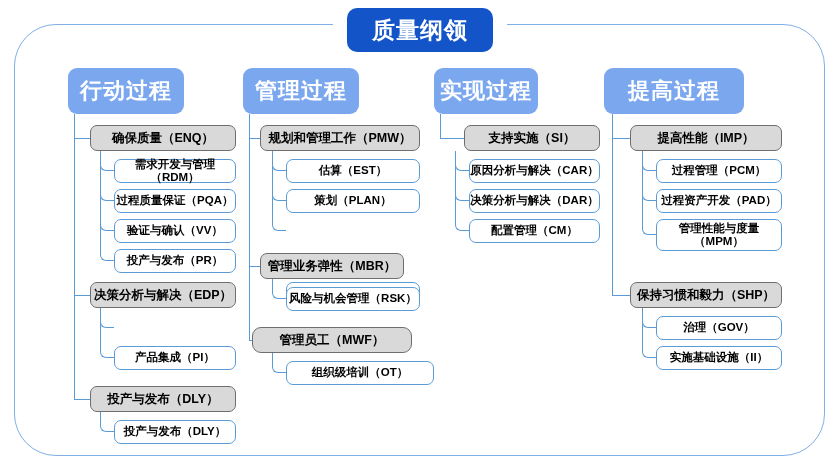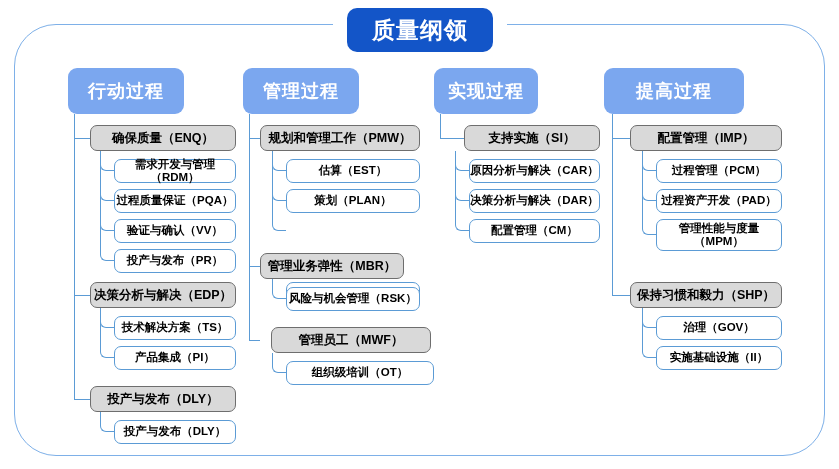--- a/index.html
+++ b/index.html
@@ -38,21 +38,21 @@
     letter-spacing:1px;
   }
 
   
   .colhead{
     position:absolute;
     height:46px;
     background:#7ba7ef;
     border-radius:9px;
     color:#ffffff;
-    font-size:18px;font-weight:bold;
+    font-size:22px;font-weight:bold;
     display:flex;align-items:center;justify-content:center;
     letter-spacing:1px;
   }
 
   
   .grp{
     position:absolute;
     height:26px;
     background:#d9d9d9;
     border:1.4px solid #6e6e6e;
@@ -116,21 +116,20 @@
   <div class="elbow" style="left:100px;top:151px;width:14px;height:80px;"></div>
   <div class="elbow" style="left:100px;top:151px;width:14px;height:110px;"></div>
   <div class="leaf" style="left:114px;top:159px;width:122px;">需求开发与管理（RDM）</div>
   <div class="leaf" style="left:114px;top:189px;width:122px;">过程质量保证（PQA）</div>
   <div class="leaf" style="left:114px;top:219px;width:122px;">验证与确认（VV）</div>
   <div class="leaf" style="left:114px;top:249px;width:122px;">投产与发布（PR）</div>
 
   <div class="grp" style="left:90px;top:282px;width:146px;">决策分析与解决（EDP）</div>
   <div class="elbow" style="left:100px;top:308px;width:14px;height:20px;"></div>
   <div class="elbow" style="left:100px;top:308px;width:14px;height:50px;"></div>
-  <div class="leaf" style="left:114px;top:316px;width:122px;">技术解决方案（TS）</div>
   <div class="leaf" style="left:114px;top:346px;width:122px;">产品集成（PI）</div>
 
   <div class="grp" style="left:90px;top:386px;width:146px;">投产与发布（DLY）</div>
   <div class="elbow" style="left:100px;top:412px;width:14px;height:20px;"></div>
   <div class="leaf" style="left:114px;top:420px;width:122px;">投产与发布（DLY）</div>
 
   <div class="colhead" style="left:243px;top:68px;width:116px;">管理过程</div>
   <div class="vline" style="left:249px;top:114px;height:227px;"></div>
   <div class="hline" style="left:249px;top:138px;width:11px;"></div>
   <div class="hline" style="left:249px;top:266px;width:11px;"></div>
@@ -141,42 +140,42 @@
   <div class="elbow" style="left:272px;top:151px;width:14px;height:50px;"></div>
   <div class="elbow" style="left:272px;top:151px;width:14px;height:80px;"></div>
   <div class="leaf" style="left:286px;top:159px;width:134px;">估算（EST）</div>
   <div class="leaf" style="left:286px;top:189px;width:134px;">策划（PLAN）</div>
   <div class="leaf" style="left:286px;top:236px;width:134px;margin-top:46px;">跟踪与控制（MC）</div>
 
   <div class="grp" style="left:260px;top:253px;width:144px;">管理业务弹性（MBR）</div>
   <div class="elbow" style="left:272px;top:279px;width:14px;height:20px;"></div>
   <div class="leaf" style="left:286px;top:287px;width:134px;">风险与机会管理（RSK）</div>
 
-  <div class="grp" style="left:271px;top:327px;width:160px;">管理员工（MWF）</div>
+  <div class="grp" style="left:252px;top:327px;width:160px;border-radius:9px;">管理员工（MWF）</div>
   <div class="elbow" style="left:272px;top:353px;width:14px;height:20px;"></div>
   <div class="leaf" style="left:286px;top:361px;width:148px;">组织级培训（OT）</div>
 
   <div class="colhead" style="left:434px;top:68px;width:104px;">实现过程</div>
   <div class="vline" style="left:440px;top:114px;height:24px;"></div>
   <div class="hline" style="left:440px;top:138px;width:24px;"></div>
 
   <div class="grp" style="left:464px;top:125px;width:136px;">支持实施（SI）</div>
   <div class="elbow" style="left:455px;top:151px;width:14px;height:20px;"></div>
   <div class="elbow" style="left:455px;top:151px;width:14px;height:50px;"></div>
   <div class="elbow" style="left:455px;top:151px;width:14px;height:80px;"></div>
   <div class="leaf" style="left:469px;top:159px;width:131px;">原因分析与解决（CAR）</div>
   <div class="leaf" style="left:469px;top:189px;width:131px;">决策分析与解决（DAR）</div>
   <div class="leaf" style="left:469px;top:219px;width:131px;">配置管理（CM）</div>
 
   <div class="colhead" style="left:604px;top:68px;width:140px;">提高过程</div>
   <div class="vline" style="left:612px;top:114px;height:182px;"></div>
   <div class="hline" style="left:612px;top:138px;width:18px;"></div>
   <div class="hline" style="left:612px;top:295px;width:18px;"></div>
 
-  <div class="grp" style="left:630px;top:125px;width:152px;">配置管理（IMP）</div>
+  <div class="grp" style="left:630px;top:125px;width:152px;">提高性能（IMP）</div>
   <div class="elbow" style="left:642px;top:151px;width:14px;height:20px;"></div>
   <div class="elbow" style="left:642px;top:151px;width:14px;height:50px;"></div>
   <div class="elbow" style="left:642px;top:151px;width:14px;height:84px;"></div>
   <div class="leaf" style="left:656px;top:159px;width:126px;">过程管理（PCM）</div>
   <div class="leaf" style="left:656px;top:189px;width:126px;">过程资产开发（PAD）</div>
   <div class="leaf two" style="left:656px;top:219px;width:126px;white-space:pre-line;">管理性能与度量
 （MPM）</div>
 
   <div class="grp" style="left:630px;top:282px;width:152px;">保持习惯和毅力（SHP）</div>
   <div class="elbow" style="left:642px;top:308px;width:14px;height:20px;"></div>

